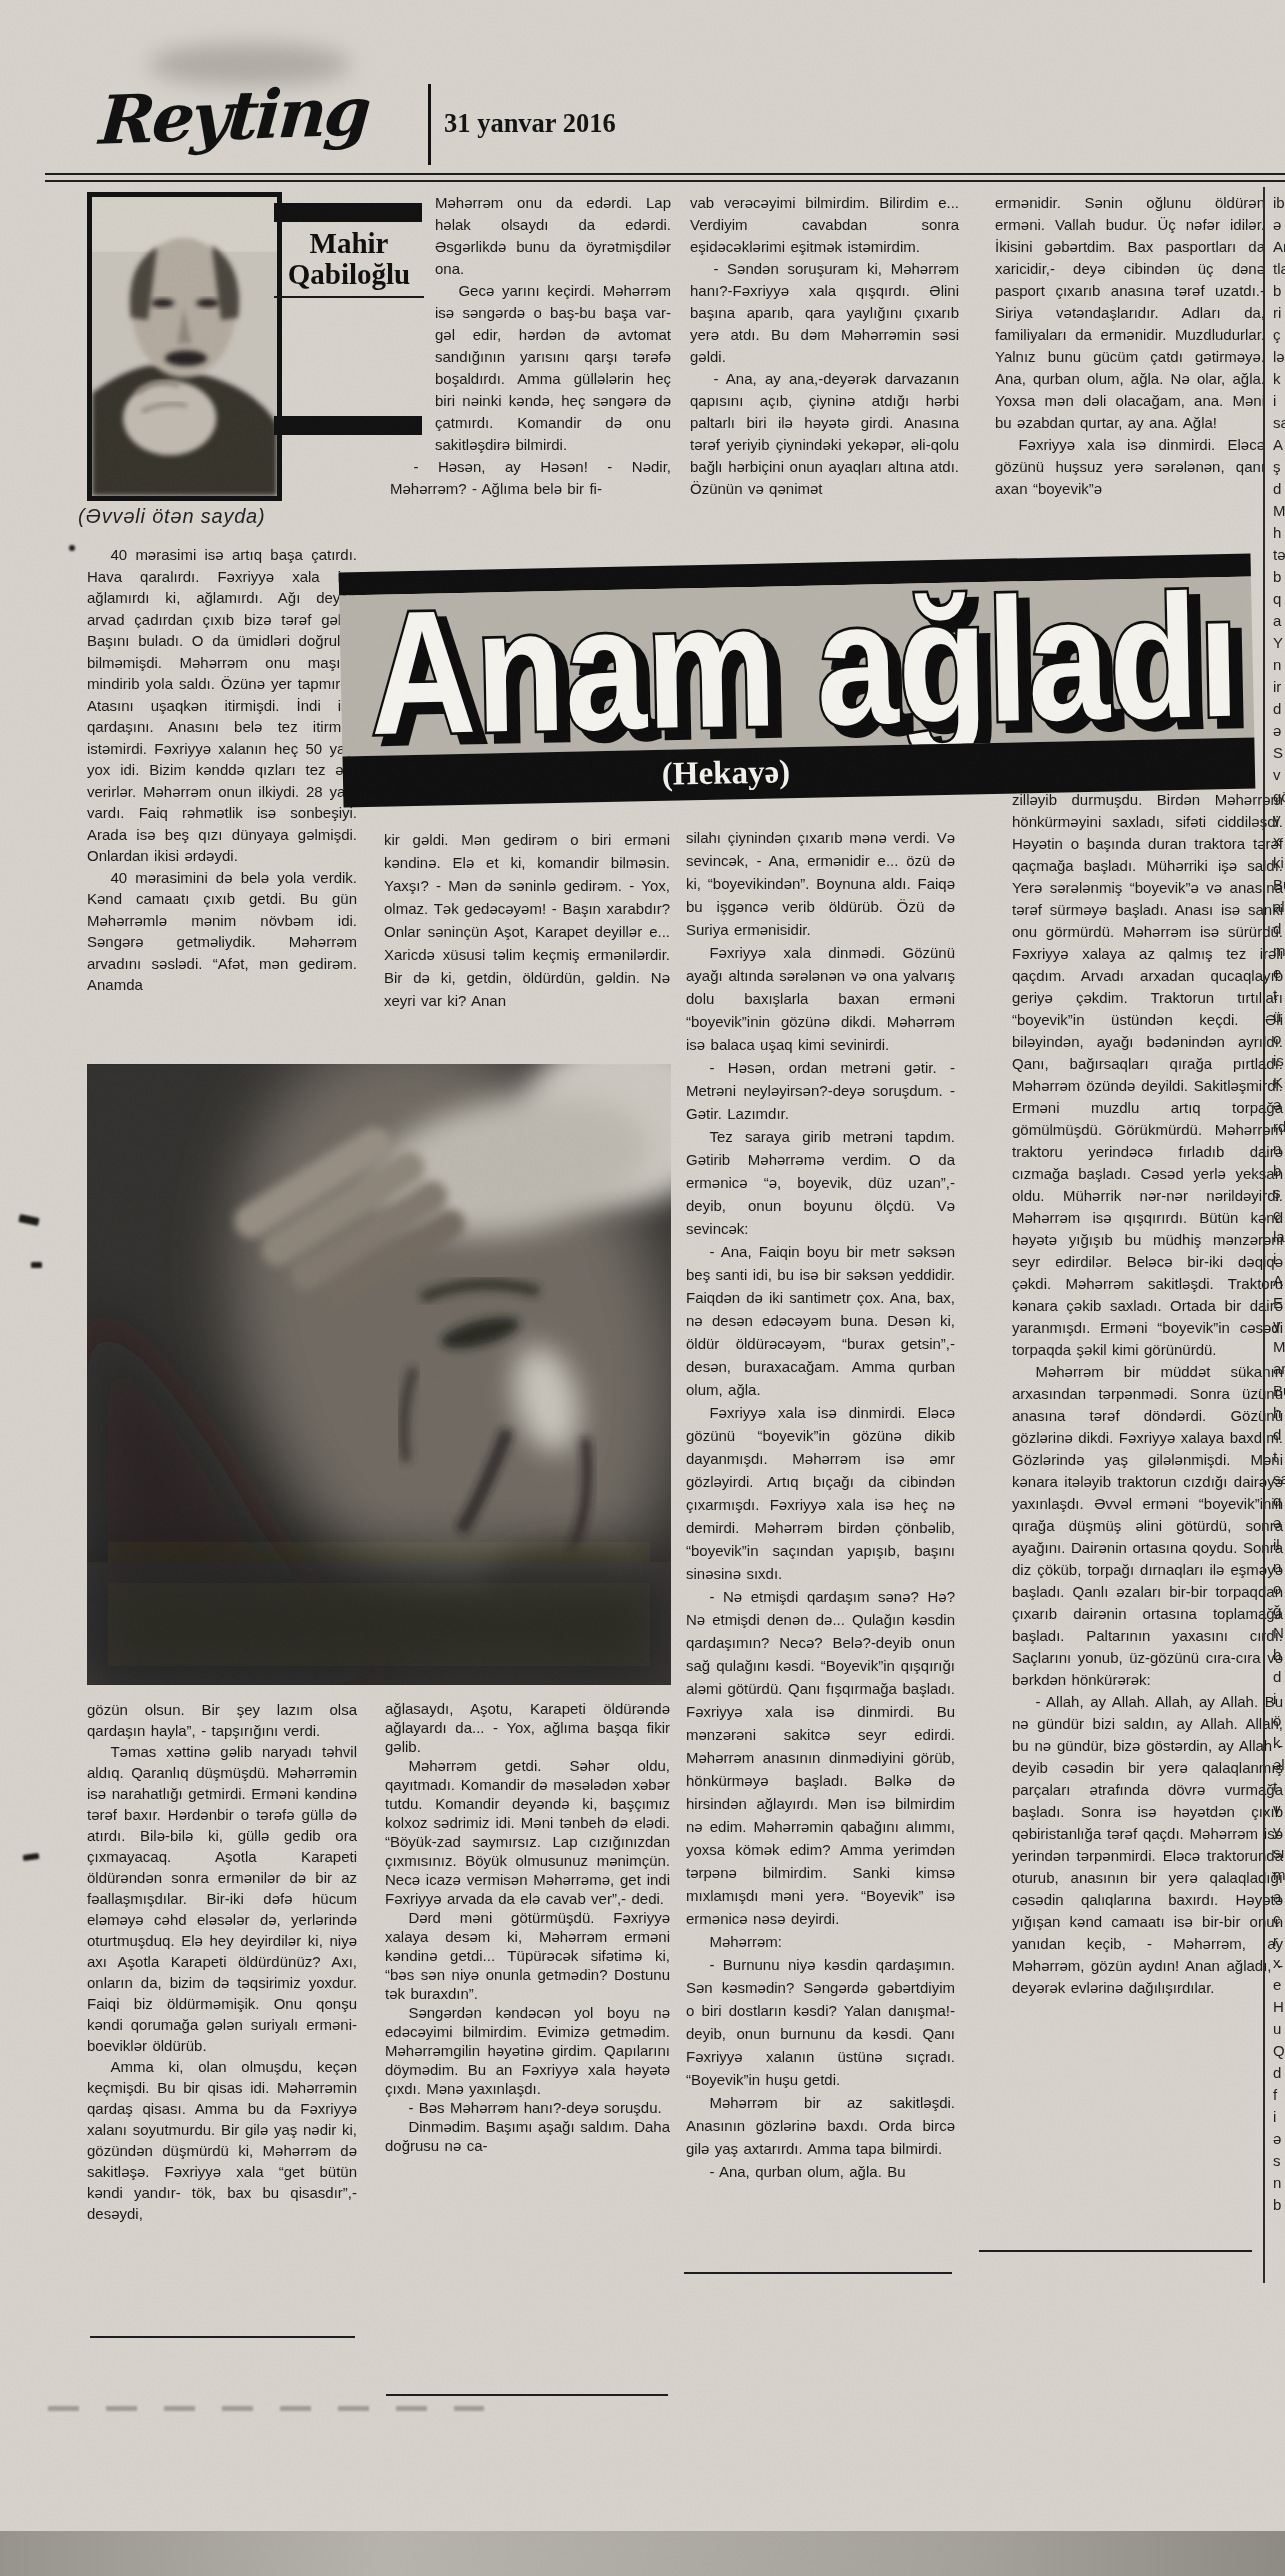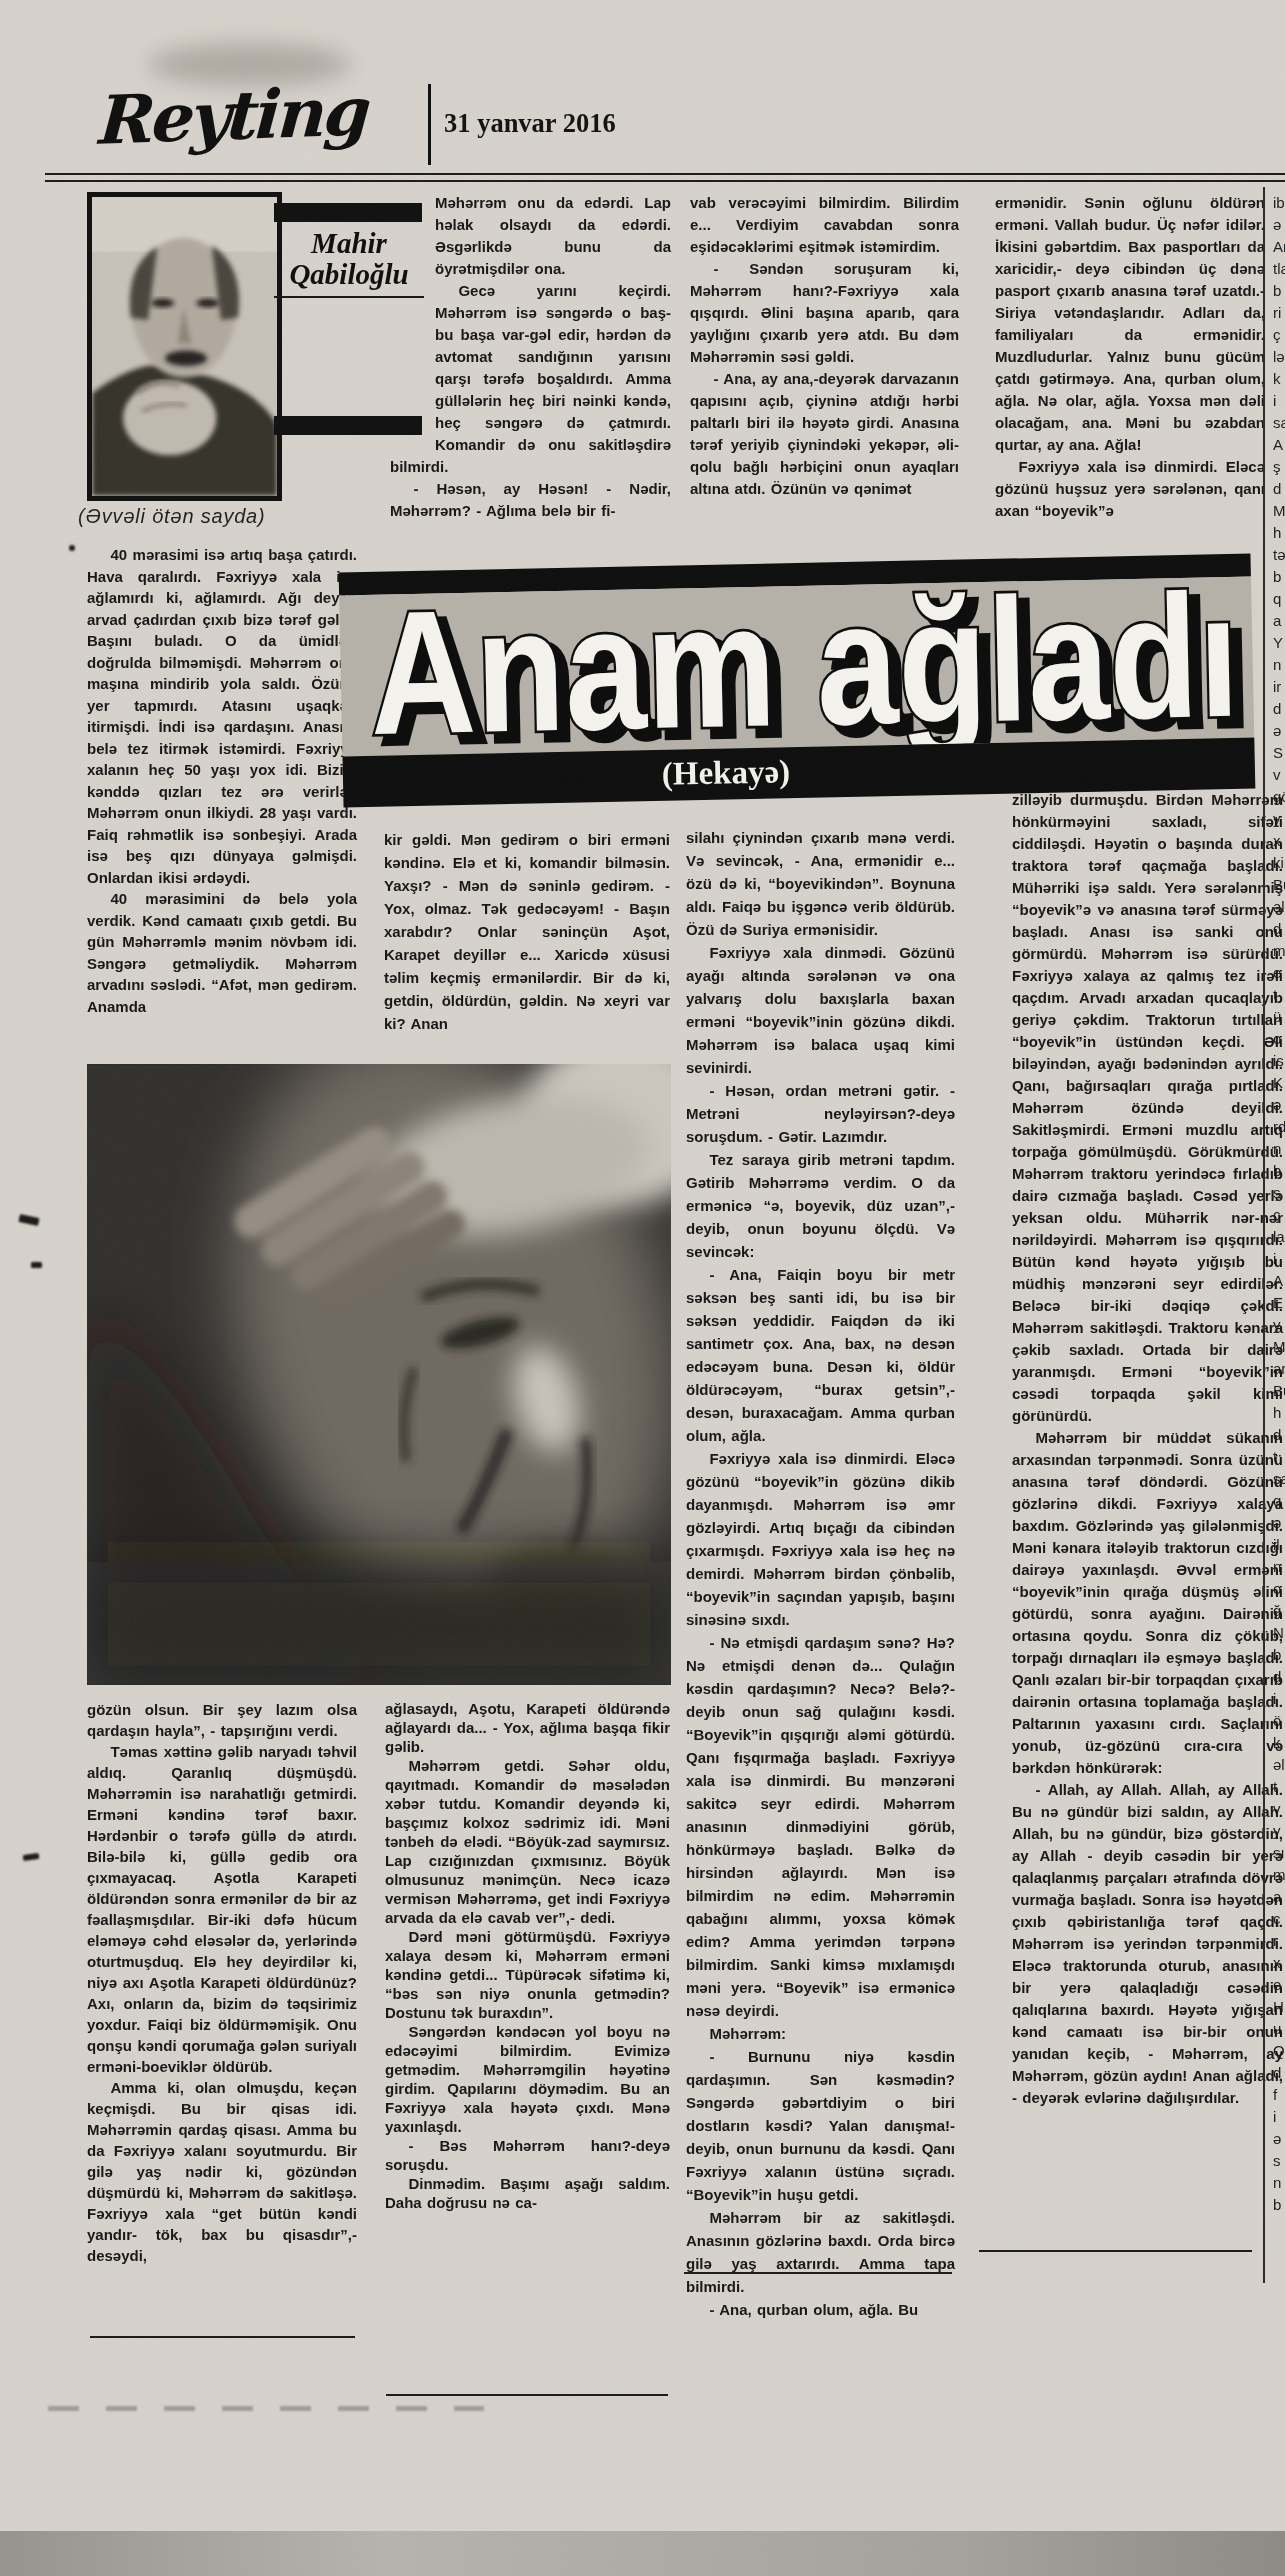--- a/index.html
+++ b/index.html
@@ -15,30 +15,30 @@
   .rule-a{position:absolute;left:45px;top:173px;width:1240px;height:2.3px;background:#1b1b1b;}
   .rule-b{position:absolute;left:45px;top:180px;width:1240px;height:1.6px;background:#1b1b1b;}
   .smudge{position:absolute;left:148px;top:43px;width:203px;height:43px;background:#8f8b84;
         border-radius:50%;filter:blur(11px);opacity:.55;}
   
   .author-photo-frame{position:absolute;left:87px;top:192px;width:185px;height:299px;
         border:5.5px solid #0f0f0f;background:#c7c2ba;}
   .bar-top{position:absolute;left:274px;top:203px;width:148px;height:18.7px;background:#0f0f0f;}
   .bar-bottom{position:absolute;left:274px;top:416px;width:148px;height:18.7px;background:#0f0f0f;}
   .author-name{position:absolute;left:271px;top:228px;width:156px;text-align:center;
-        font-family:"Liberation Serif",serif;font-style:italic;font-weight:bold;
+        font-family:"Liberation Serif",serif;font-weight:bold;
         font-size:29px;line-height:31px;color:#0d0d0d;}
   .author-rule{position:absolute;left:274px;top:296px;width:150px;height:1.6px;background:#161616;}
   .lead-in{position:absolute;left:78px;top:505px;width:281px;text-align:left;
         font-style:italic;font-size:20px;letter-spacing:0.8px;color:#1d1d1d;}
   
   .col{position:absolute;text-align:justify;}
   .col p{margin:0;text-indent:23.4px;}
   .col p.ni{text-indent:0;}
-  .t{font-size:15px;line-height:22px;word-spacing:1.2px;font-weight:bold;}
+  .t{font-size:15px;line-height:22px;word-spacing:1.2px;}
   .c1t{left:87px;top:544px;width:270px;line-height:21.5px;}
   .c2t{left:390px;top:192px;width:281px;}
   .spacer{float:left;width:45px;height:248px;}
   .c3t{left:690px;top:192px;width:269px;}
   .c4t{left:983px;top:192px;width:270px;margin-left:12px;}
   .c2m{left:384px;top:828px;width:286px;line-height:23px;}
   .cB{left:686px;top:826px;width:269px;line-height:23px;}
   .cC{left:992px;top:789px;width:271px;line-height:22px;margin-left:20px;}
   .c1b{left:87px;top:1699px;width:270px;line-height:21px;}
   .c2b{left:385px;top:1699px;width:285px;line-height:19px;}

